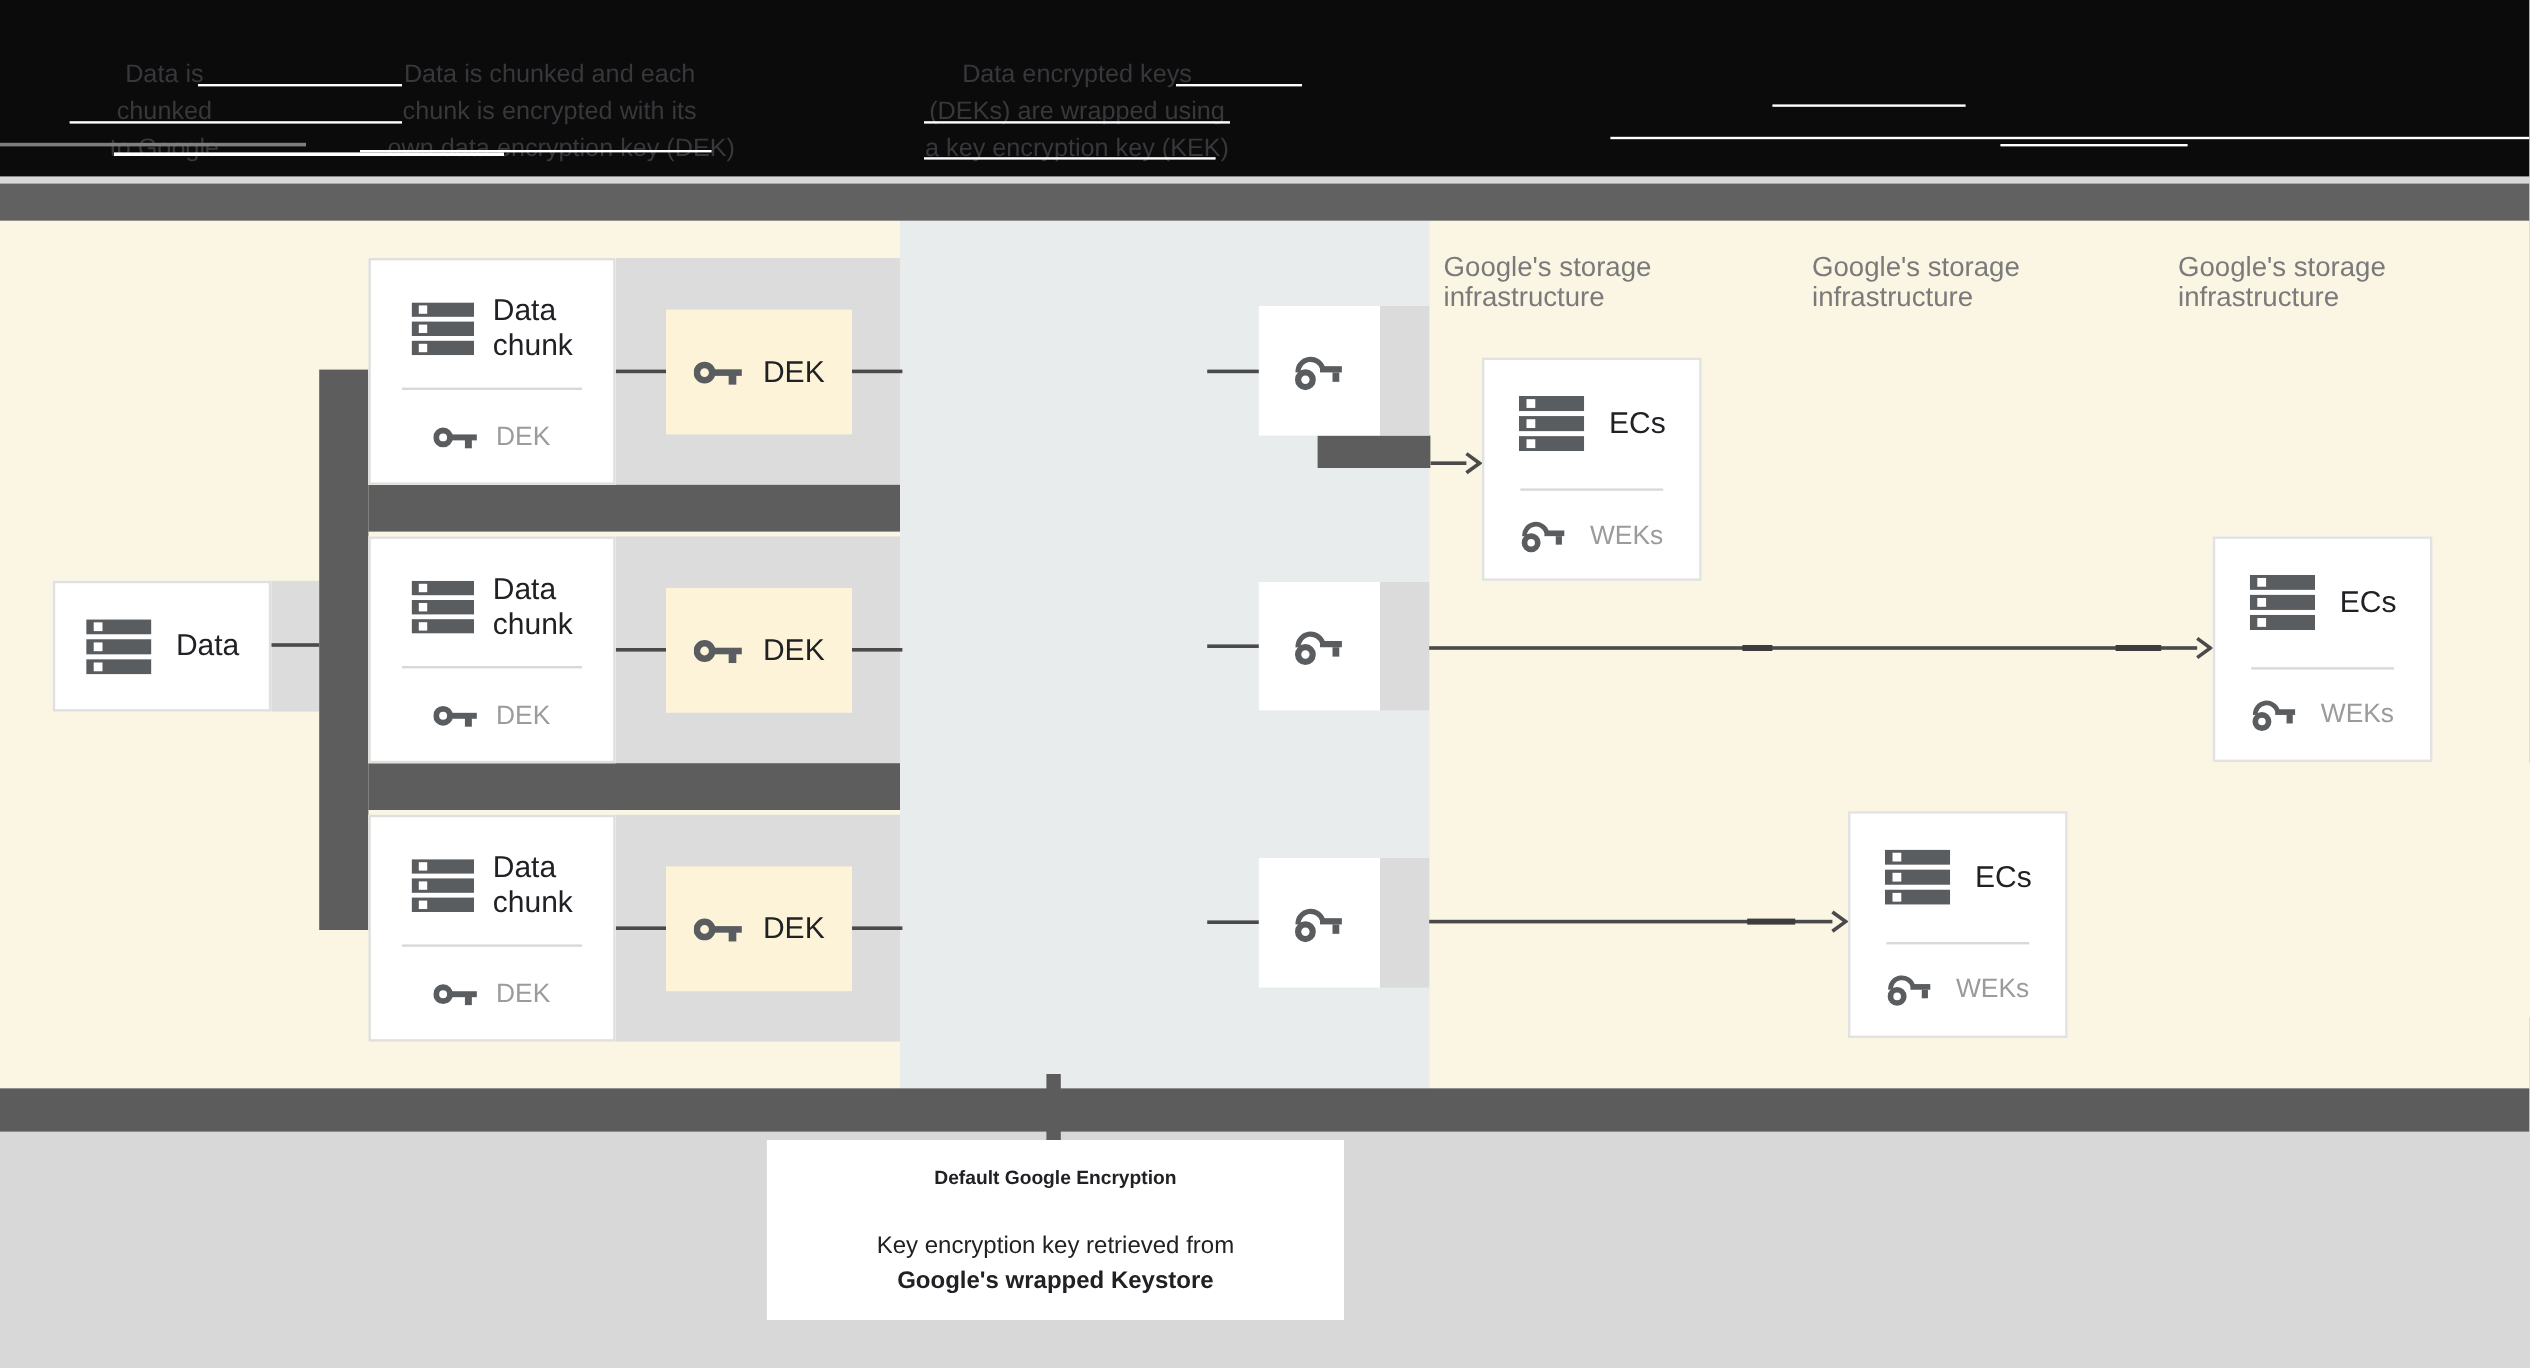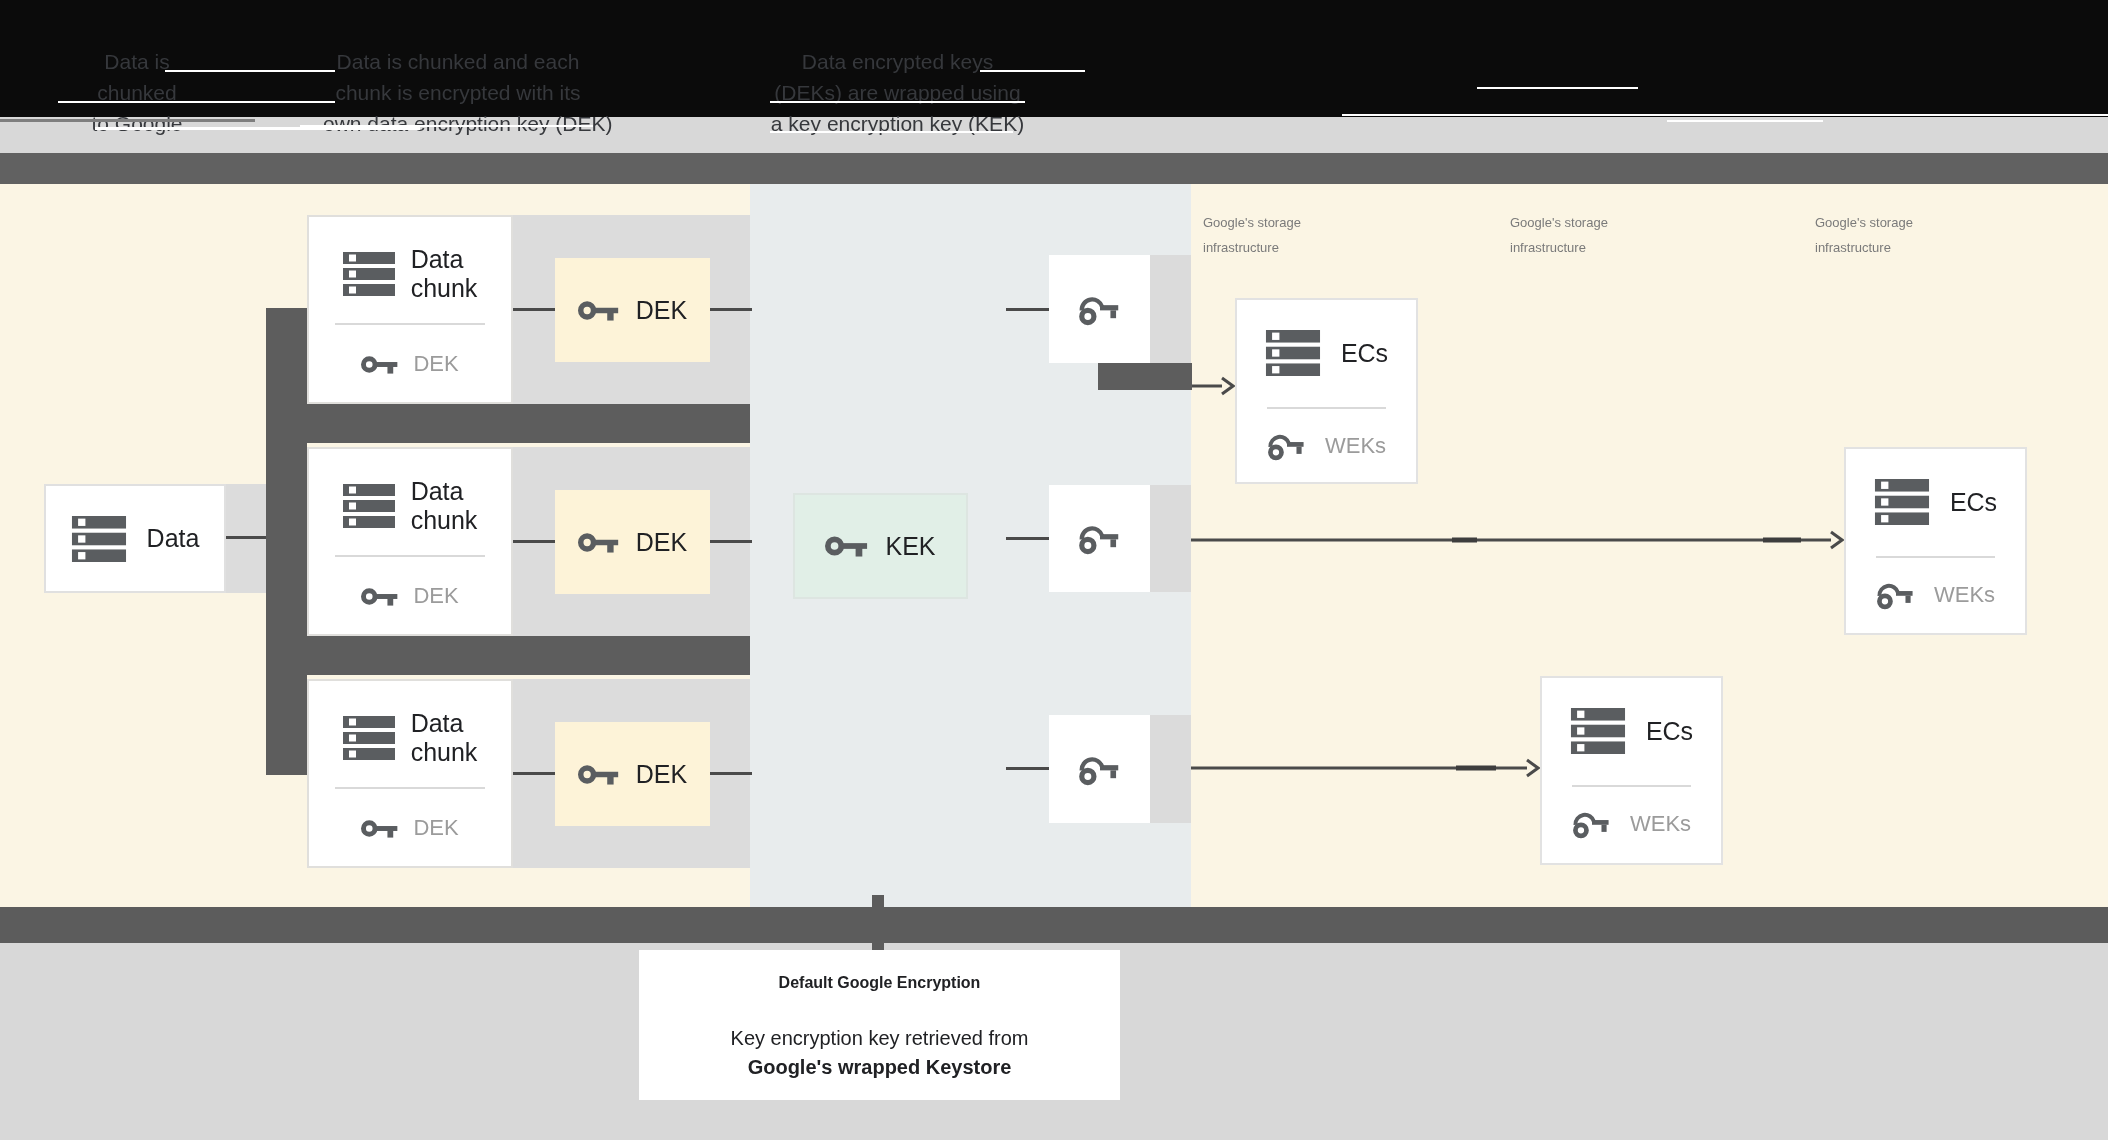--- a/index.html
+++ b/index.html
@@ -4,21 +4,21 @@
 <style>
   html,body{margin:0;padding:0;background:#d8d8d8;}
   .stage{
     position:relative;width:2108px;height:1140px;overflow:hidden;
     font-family:"Liberation Sans",sans-serif;
     background:var(--footer-bg,#d8d8d8);
   }
   .abs{position:absolute;box-sizing:border-box;}
 
   
-  .hdr{left:0;top:0;width:2108px;height:117px;background:var(--header-bg,#0b0b0b);}
+  .hdr{left:0;top:0;width:2108px;height:147px;background:var(--header-bg,#0b0b0b);}
   .hdr-step{color:var(--header-text,#36383c);font-size:21px;line-height:31px;text-align:center;white-space:nowrap;}
   .u-white{border-bottom:2px solid #ffffff;}
   .wline{background:#ffffff;height:2px;}
   .wline.bright{height:3px;}
   .gline{background:#7e7e7e;height:3px;}
   .hdr-band{left:0;top:153px;width:2108px;height:31px;background:var(--header-band,#616161);}
 
   
   .region-cream{background:var(--cream,#fbf5e4);}
   .region-panel{background:var(--center-panel,#e8eced);}
@@ -32,21 +32,21 @@
   .dek-box{background:var(--dek-fill,#fdf3d8);}
   .kek-box{background:var(--kek-fill,#e1efe7);border:2px solid var(--kek-border,#dde5e1);}
   .grey-rect{background:#dbdbdb;}
 
   .box-row{display:flex;align-items:center;justify-content:center;}
   .ic{color:var(--icon,#5a5d60);flex:0 0 auto;display:block;}
   .lbl{color:var(--text-dark,#202124);font-size:25px;}
   .lbl-2line{color:var(--text-dark,#202124);font-size:25px;line-height:29px;text-align:left;}
   .muted{color:var(--text-muted,#9b9b9b);font-size:22px;}
   .divider{height:2px;background:#d9d9d9;margin:0 auto;}
-  .storage-lbl{color:var(--storage-text,#7a7a7a);font-size:13px;line-height:25px;}
+  .storage-lbl{color:var(--storage-text,#7a7a7a);font-size:23px;line-height:25px;}
 
   
   .foot-band{left:0;top:907px;width:2108px;height:36px;background:var(--band-dark,#5c5c5c);}
   .caption-box{left:639px;top:950px;width:481px;height:150px;background:#ffffff;text-align:center;z-index:3;}
   .caption-title{margin-top:18px;font-size:16px;font-weight:bold;color:var(--text-dark,#202124);line-height:30px;}
   .caption-body{margin-top:26px;font-size:20px;color:var(--text-dark,#202124);line-height:29px;}
   .caption-bold{font-weight:bold;}
 </style>
 </head>
 <body>
@@ -227,26 +227,20 @@
       </svg>
     <span class="lbl">DEK</span>
   </div>
   <div class="abs dek-box box-row" style="left:555px;top:722px;width:155px;height:104px;gap:16px;">
     <svg class="ic" width="42" height="23" viewBox="0 0 46 24">
         <use href="#sym-key"></use>
       </svg>
     <span class="lbl">DEK</span>
   </div>
 
-  <div class="abs kek-box box-row" style="left:793px;top:493px;width:175px;height:106px;gap:16px;">
-    <svg class="ic" width="44" height="24" viewBox="0 0 46 24">
-        <use href="#sym-key"></use>
-      </svg>
-    <span class="lbl">KEK</span>
-  </div>
 
   <div class="abs grey-rect" style="left:1150px;top:255px;width:41px;height:108px;"></div>
   <div class="abs grey-rect" style="left:1150px;top:485px;width:41px;height:107px;"></div>
   <div class="abs grey-rect" style="left:1150px;top:715px;width:41px;height:108px;"></div>
   <div class="abs plain-white box-row" style="left:1049px;top:255px;width:101px;height:108px;">
     <svg class="ic" width="44" height="33" viewBox="0 0 50 38">
         <use href="#sym-key2"></use>
       </svg>
   </div>
   <div class="abs plain-white box-row" style="left:1049px;top:485px;width:101px;height:107px;">

